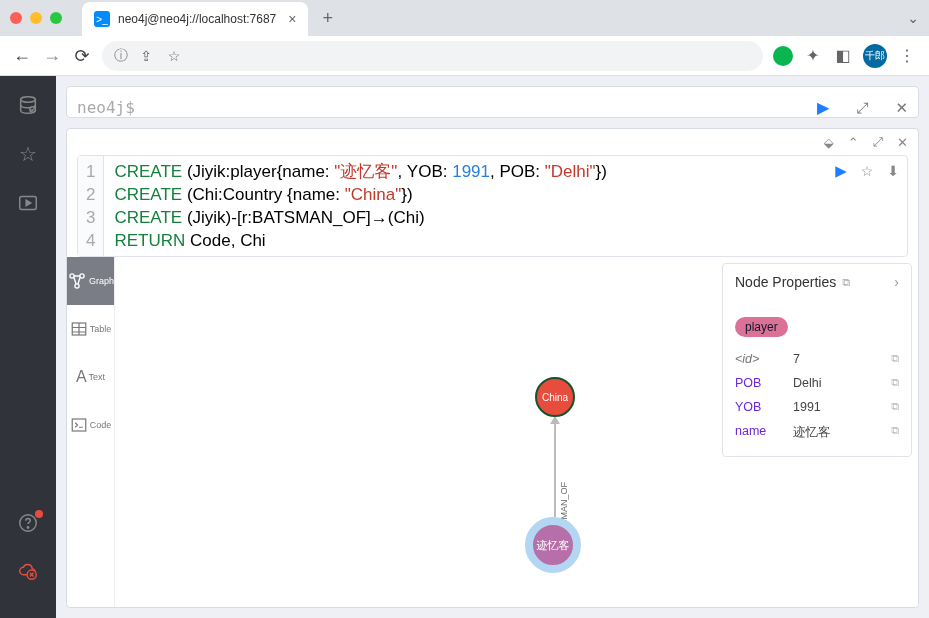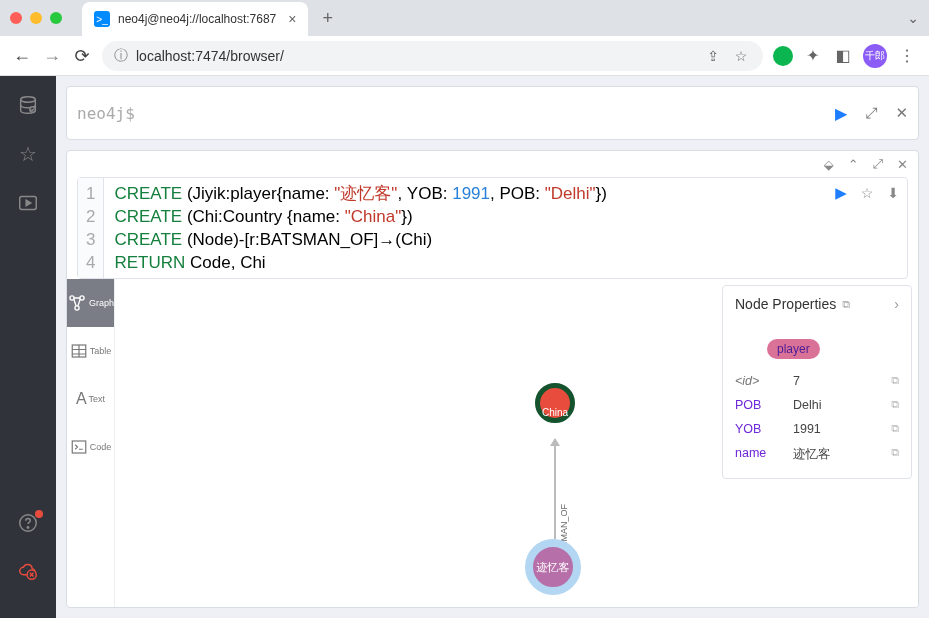--- a/index.html
+++ b/index.html
@@ -17,33 +17,33 @@
 .chev-down-top { margin-left: auto; color: #666; font-size: 14px; }
 
 .browser-toolbar { height: 40px; background: #fff; display: flex; align-items: center; padding: 0 12px; gap: 10px; border-bottom: 1px solid #e0e0e0; }
 .nav-btn { color: #888; font-size: 18px; cursor: pointer; width: 20px; text-align: center; }
 .nav-btn.active { color: #444; }
 .addr-bar { flex: 1; height: 30px; background: #f1f3f4; border-radius: 15px; display: flex; align-items: center; padding: 0 12px; gap: 8px; font-size: 14px; color: #333; }
 .addr-info { color: #888; font-size: 14px; }
 .addr-text { flex: 1; }
 .toolbar-icon { color: #666; width: 20px; text-align: center; cursor: pointer; }
 .ext-green { width: 20px; height: 20px; background: #0bb54f; border-radius: 50%; }
-.profile-badge { width: 24px; height: 24px; border-radius: 50%; background: #8b5cf6; color: #fff; font-size: 10px; display: flex; align-items: center; justify-content: center; }
+.profile-badge { width: 24px; height: 24px; border-radius: 50%; background: #0369a1; color: #fff; font-size: 10px; display: flex; align-items: center; justify-content: center; }
 
 
 .app-body { flex: 1; display: flex; overflow: hidden; }
 .left-rail { width: 56px; background: #31333b; display: flex; flex-direction: column; align-items: center; padding-top: 18px; gap: 26px; position: relative; }
 .rail-icon { color: #888; font-size: 20px; cursor: pointer; }
 .rail-notify { position: absolute; top: -2px; right: -4px; width: 8px; height: 8px; background: #e74c3c; border-radius: 50%; }
 .rail-icon-wrap { position: relative; }
 
 .main-area { flex: 1; background: #eef0f5; display: flex; flex-direction: column; padding: 10px; gap: 10px; overflow: hidden; }
 
 
-.editor-bar { background: #fff; border: 1px solid #d8dce3; border-radius: 4px; height: 54px; display: flex; align-items: center; padding: 0 10px; gap: 8px; }
+.editor-bar { background: #fff; border: 1px solid #d8dce3; border-radius: 4px; height: 32px; display: flex; align-items: flex-end; padding: 0 10px; gap: 17px; }
 .prompt { color: #aaa; font-family: "Menlo", monospace; font-size: 16px; }
 .editor-input { flex: 1; height: 100%; border: none; outline: none; }
 .play-btn-top { color: #1f7eff; font-size: 16px; cursor: pointer; }
 .bar-icon { color: #777; font-size: 15px; cursor: pointer; margin-left: 10px; }
 
 
 .result-frame { background: #fff; border: 1px solid #d8dce3; border-radius: 4px; flex: 1; display: flex; flex-direction: column; overflow: hidden; }
 .frame-header { height: 26px; display: flex; align-items: center; justify-content: flex-end; padding: 0 10px; gap: 14px; }
 .frame-hicon { color: #888; font-size: 13px; cursor: pointer; }
 
@@ -57,33 +57,33 @@
 .code-aicon { color: #888; font-size: 14px; cursor: pointer; }
 
 
 .result-body { flex: 1; display: flex; overflow: hidden; position: relative; }
 .view-tabs { width: 48px; display: flex; flex-direction: column; border-right: 1px solid #eee; }
 .vtab { height: 48px; display: flex; flex-direction: row; align-items: center; justify-content: center; gap: 2px; font-size: 9px; color: #777; cursor: pointer; }
 .vtab.active { background: #7a7d85; color: #fff; }
 .vtab-icon { font-size: 16px; }
 
 .graph-canvas { flex: 1; position: relative; background: #fff; }
-.node-china { position: absolute; left: 420px; top: 104px; width: 40px; height: 40px; background: #e74c3c; border: 5px solid #14532d; border-radius: 50%; display: flex; align-items: flex-end; justify-content: center; color: #fff; font-size: 10px; }
+.node-china { position: absolute; left: 420px; top: 120px; width: 40px; height: 40px; background: #e74c3c; border: 2px solid #14532d; border-radius: 50%; display: flex; align-items: center; justify-content: center; color: #fff; font-size: 10px; }
 .node-jiyik { position: absolute; left: 410px; top: 260px; width: 56px; height: 56px; background: #b66fa8; border: 8px solid #b3d6f2; border-radius: 50%; display: flex; align-items: center; justify-content: center; color: #fff; font-size: 11px; }
 .rel-line { position: absolute; left: 439px; top: 160px; width: 2px; height: 100px; background: #bbb; }
 .rel-arrow { position: absolute; left: 435px; top: 159px; width: 0; height: 0; border-left: 5px solid transparent; border-right: 5px solid transparent; border-bottom: 8px solid #bbb; }
 .rel-label { position: absolute; left: 444px; top: 225px; font-size: 9px; color: #666; writing-mode: vertical-rl; transform: rotate(180deg); transform-origin: center; }
 
 
 .props-panel { position: absolute; right: 6px; top: 6px; width: 190px; background: #fff; border: 1px solid #e0e3e9; border-radius: 4px; padding: 10px 12px; font-size: 13px; }
 .props-head { display: flex; align-items: center; gap: 6px; margin-bottom: 27px; }
 .props-title { font-weight: 500; color: #333; font-size: 14px; }
 .props-chev { margin-left: auto; color: #999; font-size: 14px; cursor: pointer; }
 .props-cp { color: #aaa; font-size: 11px; cursor: pointer; }
-.label-chip { display: inline-block; background: #da7298; color: #4c1d95; font-size: 12px; padding: 3px 10px; border-radius: 11px; margin-bottom: 10px; margin-left: 32px; }
+.label-chip { display: inline-block; background: #da7298; color: #0f172a; font-size: 12px; padding: 3px 10px; border-radius: 11px; margin-bottom: 10px; }
 .prop-row { display: flex; padding: 5px 0; font-size: 12.5px; }
 .prop-key { width: 58px; color: #6d28d9; font-weight: 400; }
 .prop-key.lt { color: #777; font-weight: 500; font-style: italic; }
 .prop-val { flex: 1; color: #444; }
 .prop-cp { color: #bbb; font-size: 11px; cursor: pointer; }
 
 svg { display: block; }
 </style>
 </head>
 <body>
@@ -102,21 +102,20 @@
   <span class="new-tab">+</span>
   <span class="chev-down-top">⌄</span>
 </div>
 
 <div class="browser-toolbar">
   <span class="nav-btn active">←</span>
   <span class="nav-btn">→</span>
   <span class="nav-btn active">⟳</span>
   <div class="addr-bar">
     <span class="addr-info">ⓘ</span>
-    <span class="addr-text">localhost:7474/browser/</span>
     <span class="toolbar-icon">⇪</span>
     <span class="toolbar-icon">☆</span>
   </div>
   <div class="ext-green"></div>
   <span class="toolbar-icon">✦</span>
   <span class="toolbar-icon">◧</span>
   <div class="profile-badge">千郎</div>
   <span class="toolbar-icon">⋮</span>
 </div>
 
@@ -179,21 +178,21 @@
 
       <div class="code-block">
         <div class="gutter">
           <div>1</div>
           <div>2</div>
           <div>3</div>
           <div>4</div>
         </div>
         <div class="code-lines"><span class="kw">CREATE</span> <span>(Jiyik:player{name: </span><span class="str">"迹忆客"</span><span>, YOB: </span><span class="num">1991</span><span>, POB: </span><span class="str">"Delhi"</span><span>})</span>
 <span class="kw">CREATE</span> <span>(Chi:Country {name: </span><span class="str">"China"</span><span>})</span>
-<span class="kw">CREATE</span> <span>(Node)-[r:BATSMAN_OF]→(Chi)</span>
+<span class="kw">CREATE</span> <span>(Jiyik)-[r:BATSMAN_OF]→(Chi)</span>
 <span class="kw">RETURN</span> <span>Code, Chi</span></div>
         <div class="code-actions">
           <span class="play-btn-code">▶</span>
           <span class="code-aicon">☆</span>
           <span class="code-aicon">⬇</span>
         </div>
       </div>
 
       <div class="result-body">
         <div class="view-tabs">

